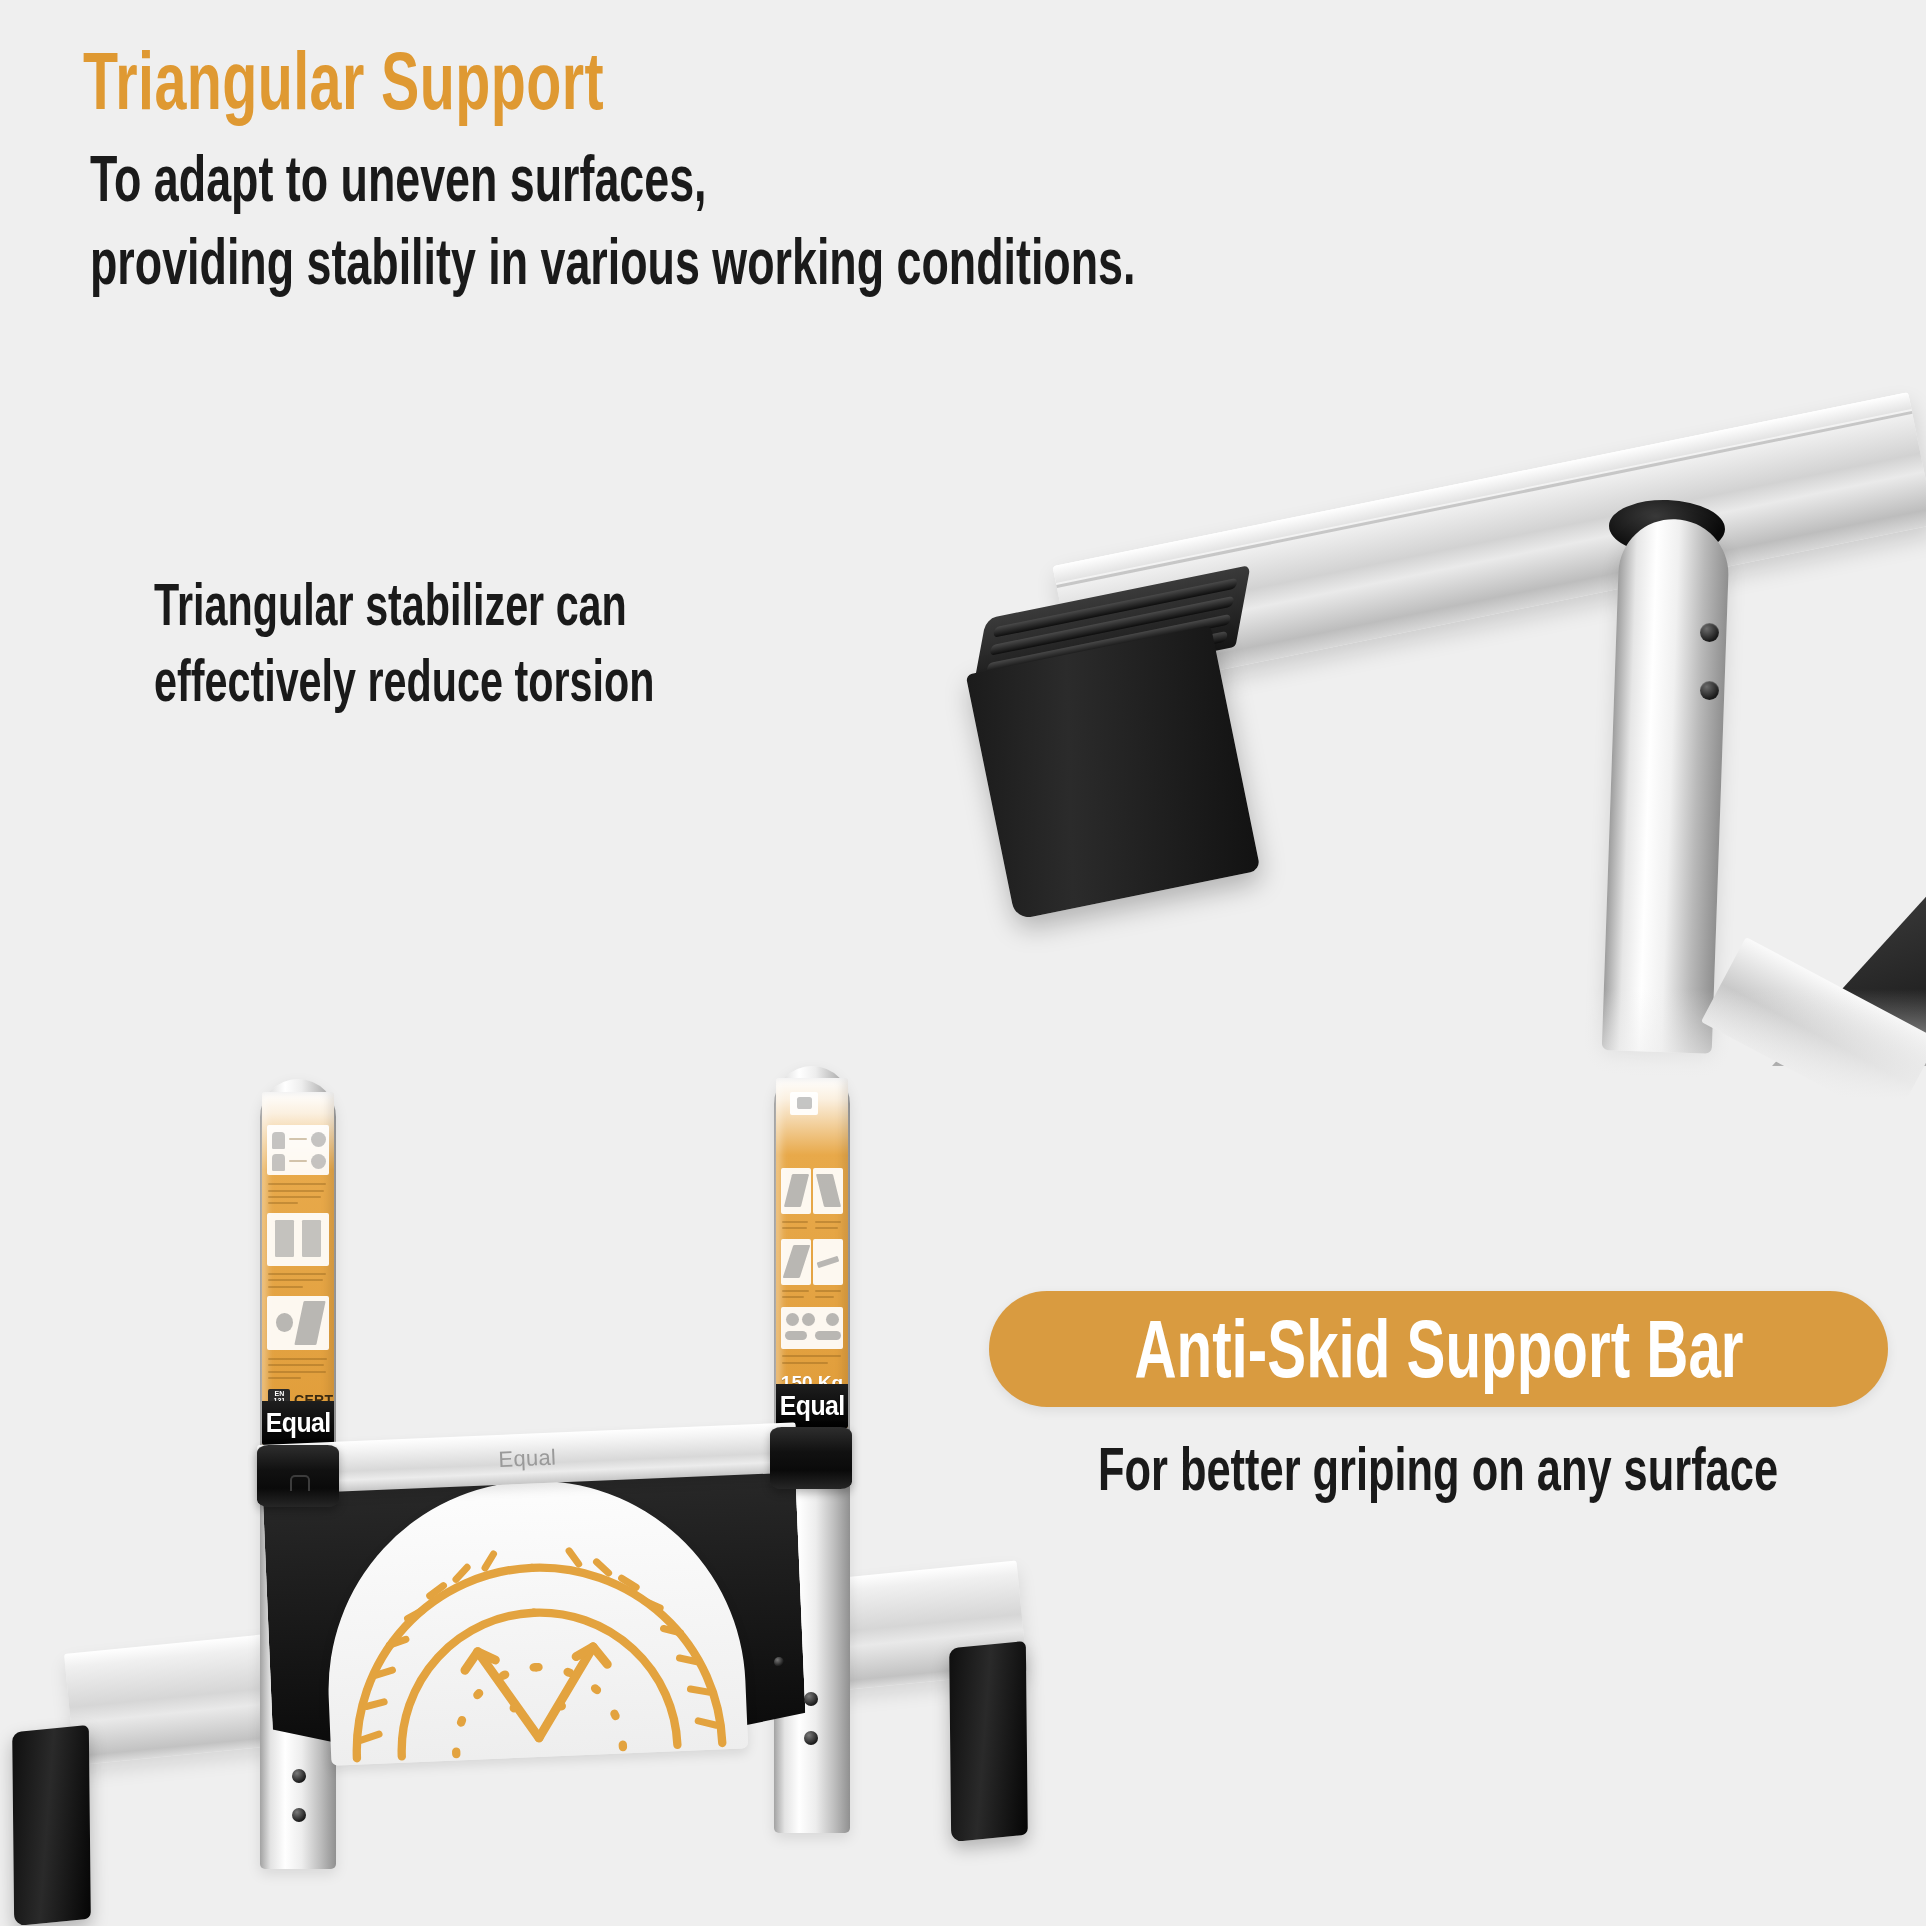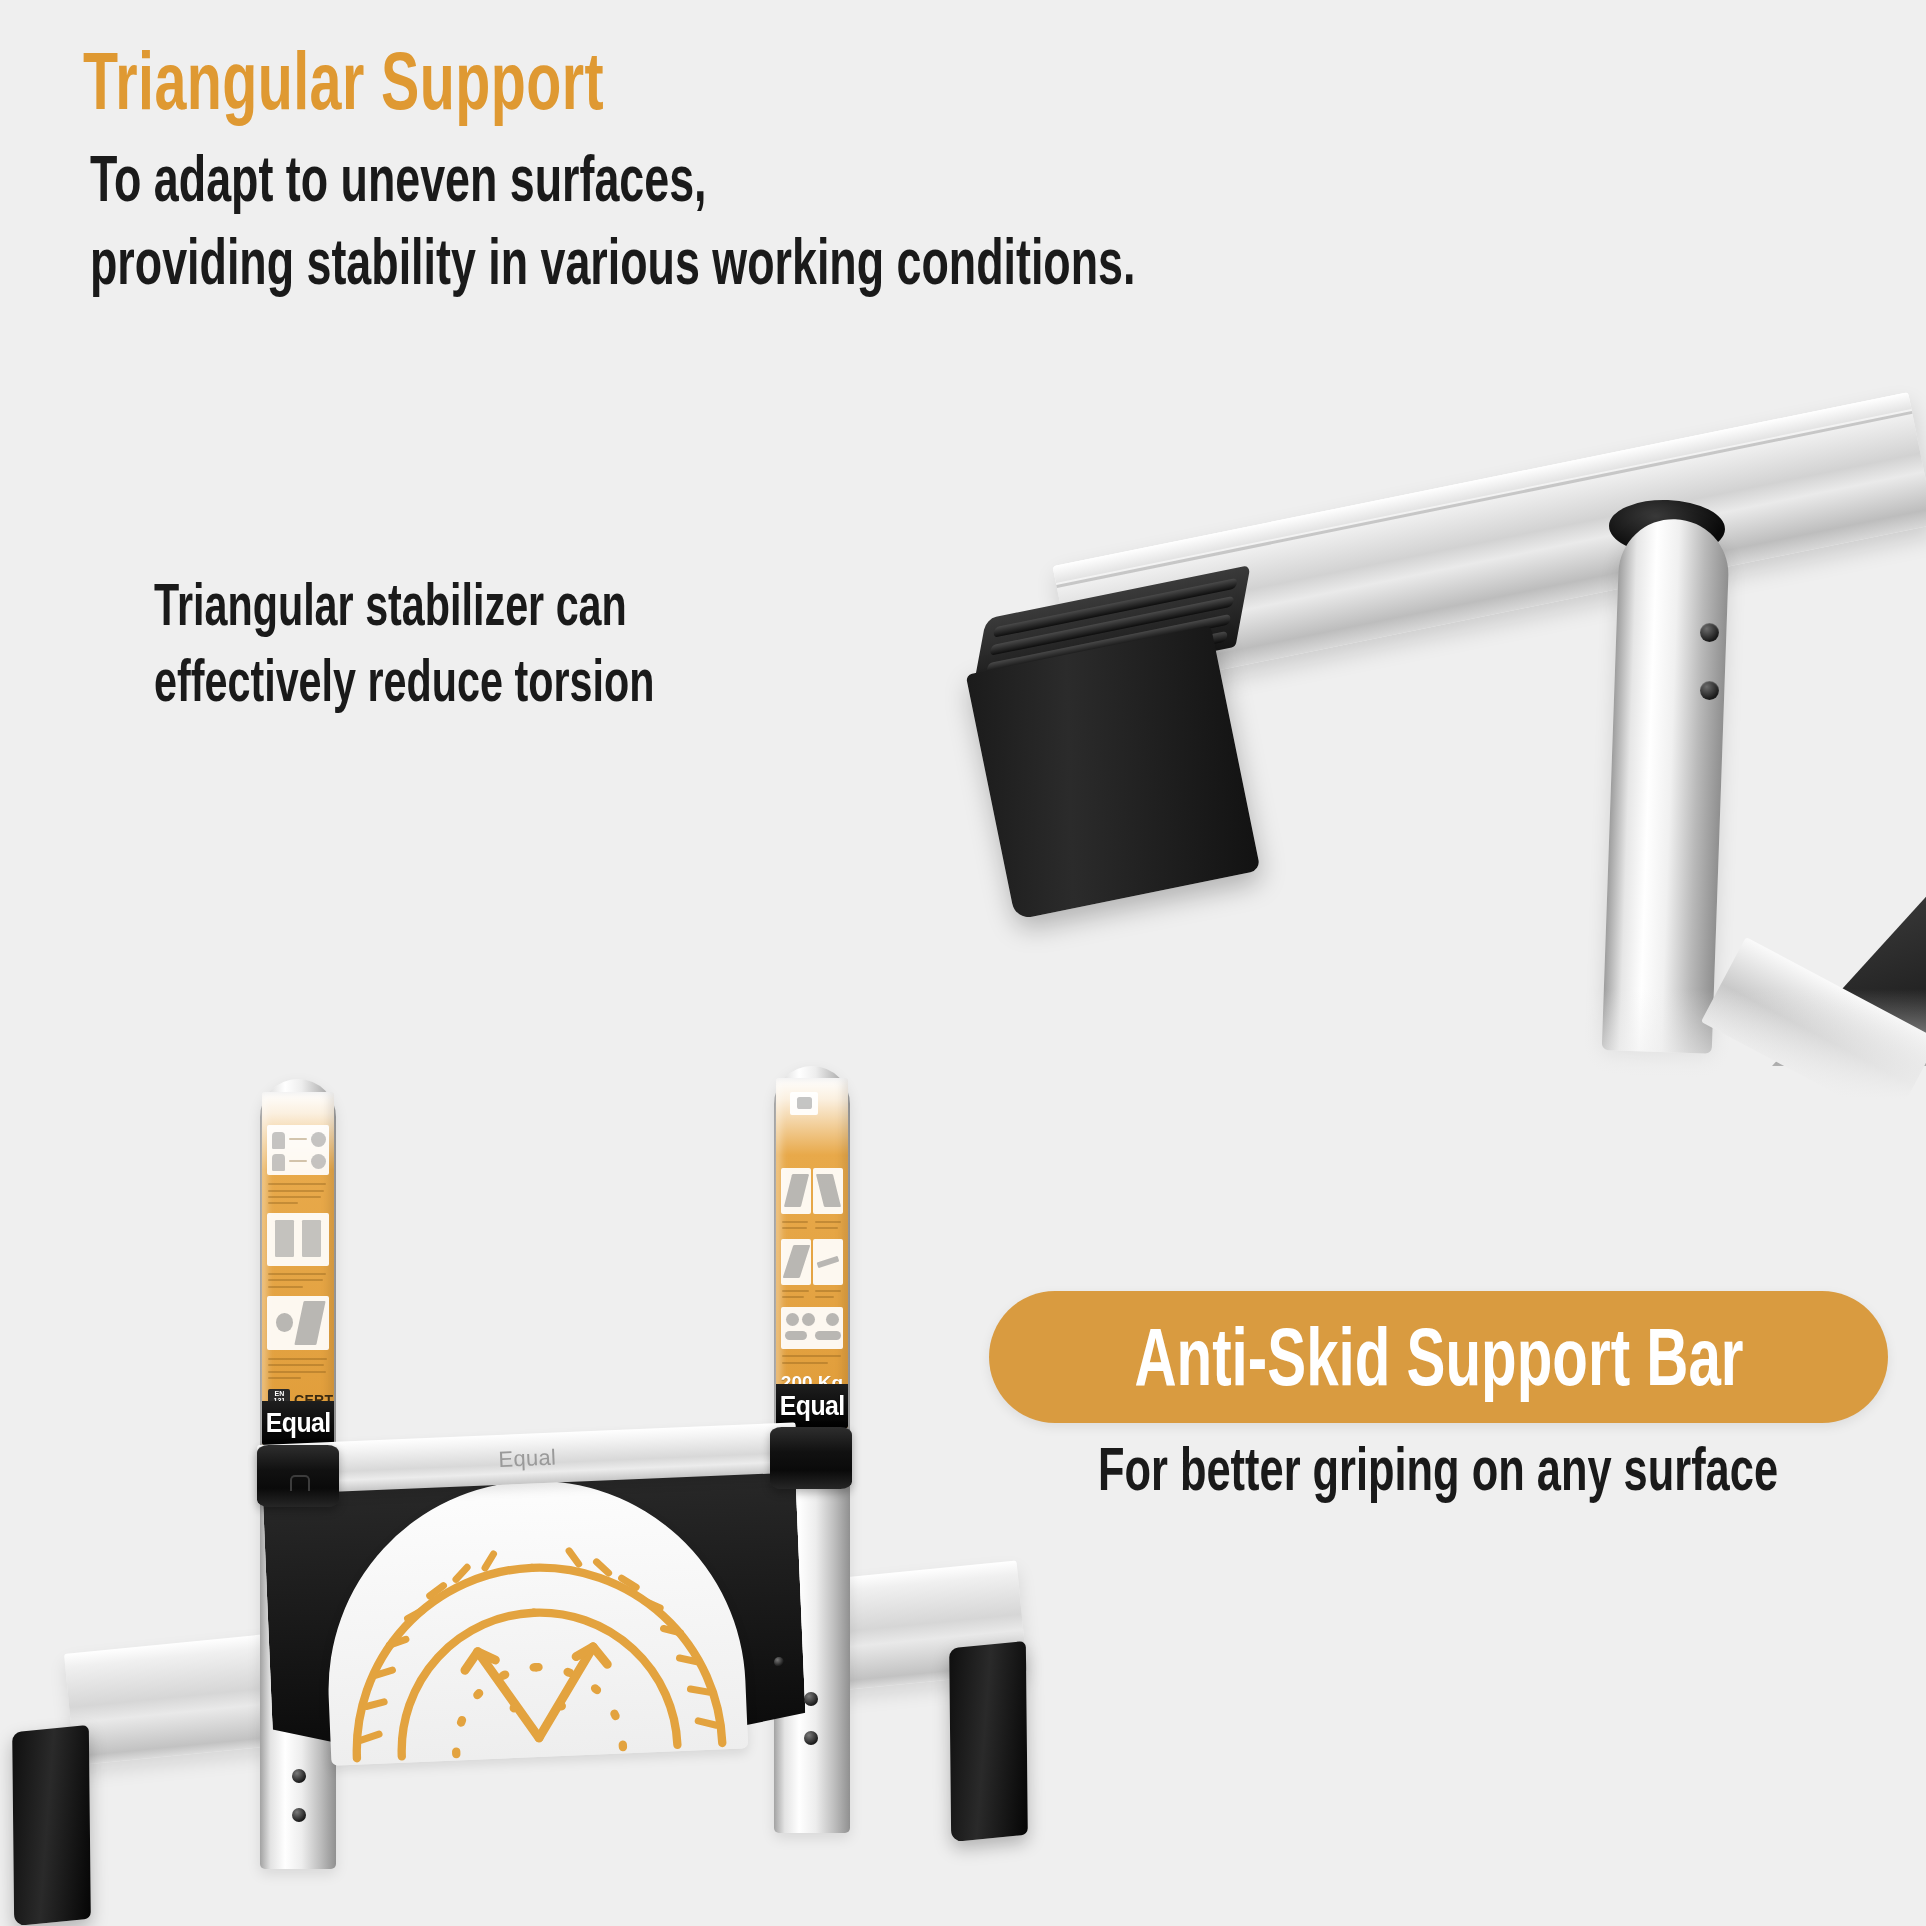--- a/index.html
+++ b/index.html
@@ -38,21 +38,21 @@
     box-shadow:0 3.9px 11.6px rgba(0,0,0,.08);
   }
   .pill span{
     color:#ffffff;font-weight:bold;
     transform:scaleX(.72);
     white-space:nowrap;
     display:block;
   }
   #pill-unique{left:154px;top:444px;width:475px;height:103px;}
   #pill-unique span{font-size:76px;}
-  #pill-anti{left:989px;top:1291px;width:899px;height:132px;}
+  #pill-anti{left:989px;top:1291px;width:899px;height:116px;}
   #pill-anti span{font-size:81px;}
 
   .cap-unique{
     position:absolute;left:154px;top:568px;
     font-size:59px;line-height:1.28;font-weight:bold;color:#1a1a1a;
     transform:scaleX(.70);transform-origin:left top;white-space:nowrap;
   }
   .cap-anti{
     position:absolute;left:1438px;top:1432px;
     font-size:62px;line-height:1.2;font-weight:bold;color:#1a1a1a;
@@ -376,21 +376,21 @@
       <div class="lbl-box" style="left:5.1px;top:229px;width:62px;height:42px"></div>
       <div class="lbl-ico" style="left:10.3px;top:235px;width:13px;height:13px;border-radius:50%;background:rgba(130,130,130,.55)"></div>
       <div class="lbl-ico" style="left:26px;top:235px;width:13px;height:13px;border-radius:50%;background:rgba(130,130,130,.55)"></div>
       <div class="lbl-ico" style="left:50px;top:235px;width:13px;height:13px;border-radius:50%;background:rgba(130,130,130,.55)"></div>
       <div class="lbl-ico" style="left:9px;top:253px;width:22px;height:9px;border-radius:4.5px;background:rgba(130,130,130,.55)"></div>
       <div class="lbl-ico" style="left:39px;top:253px;width:26px;height:9px;border-radius:4.5px;background:rgba(130,130,130,.55)"></div>
 
       <div class="lbl-line" style="left:6.4px;top:277px;width:59px"></div>
       <div class="lbl-line" style="left:6.4px;top:284px;width:46px"></div>
 
-      <div class="lbl-text" style="top:294px;font-size:19px">200 Kg</div>
+      <div class="lbl-text" style="top:294px;font-size:19px">150 Kg</div>
       <div class="lbl-text" style="top:315px;font-size:13.5px">Capacity</div>
 
       <div class="brandbox" style="top:306px">
         <b>Equal</b>
       </div>
     </div>
 
     <div class="gusset"></div>
 
     <div class="dome">

